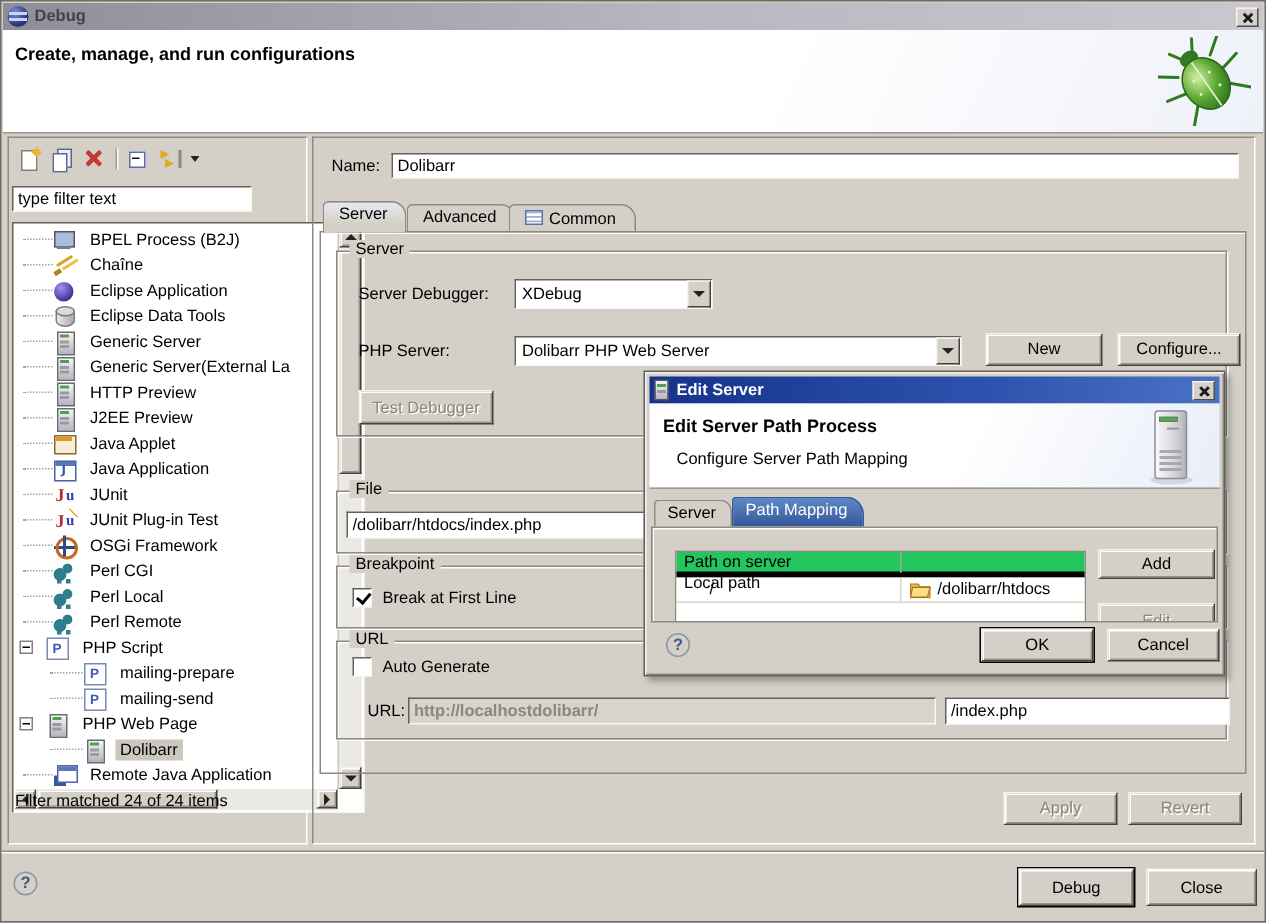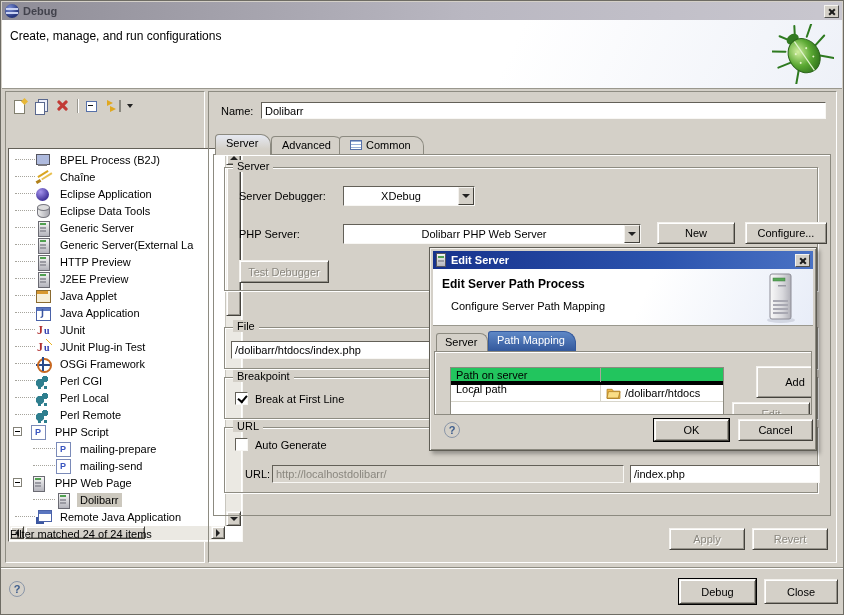--- a/index.html
+++ b/index.html
@@ -15,39 +15,39 @@
     background:radial-gradient(circle at 35% 30%,#7a8ed8,#27377e 65%);position:relative;overflow:hidden;flex:none;}
   .eclipse-logo::before{content:"";position:absolute;left:1px;top:4px;width:12px;height:2px;background:#c9d2f2;box-shadow:0 4px 0 #c9d2f2;}
   .xbtn{width:15px;height:13px;background:#d4d0c8;border:1px solid;border-color:#f5f4f0 #4d4d4d #4d4d4d #f5f4f0;position:relative;flex:none;}
   .xbtn::before,.xbtn::after{content:"";position:absolute;left:3px;top:5px;width:8px;height:2px;background:#1c1c1c;}
   .xbtn::before{transform:rotate(45deg);} .xbtn::after{transform:rotate(-45deg);}
   #titlebar .sp{flex:1;}
 
   
   #banner{position:absolute;left:1px;top:19px;right:1px;height:69px;
     background:linear-gradient(115deg,#ffffff 60%,#eef1f8);border-bottom:1px solid #9a988e;}
-  #banner .bheading{position:absolute;left:8px;top:9px;font-size:12px;font-weight:normal;}
+  #banner .bheading{position:absolute;left:8px;top:9px;font-size:12px;font-weight:bold;}
   #bug{position:absolute;right:8px;top:4px;}
 
   
   .btn{position:absolute;background:#d4d0c8;border:1px solid;border-color:#f4f2ee #44423c #44423c #f4f2ee;
     box-shadow:inset 1px 1px 0 #ffffff,inset -1px -1px 0 #97948c;
     display:flex;align-items:center;justify-content:center;font-size:11px;cursor:default;}
   .btn.default{box-shadow:0 0 0 1px #000,inset 1px 1px 0 #ffffff,inset -1px -1px 0 #97948c;}
   .btn.disabled{color:#8a877f;text-shadow:1px 1px 0 #fff;}
   .tfield{position:absolute;background:#fff;border:1px solid;border-color:#636058 #f8f7f4 #f8f7f4 #636058;
     font-family:"Liberation Sans","DejaVu Sans",sans-serif;font-size:11px;padding:1px 3px;color:#000;}
-  .tfield.disabled{background:#d8d4cc;color:#8a877f;}
+  .tfield.disabled{background:#d8d4cc;color:#8a877f;font-weight:bold;}
   .grp{position:absolute;border:1px solid #8e8c82;box-shadow:inset 1px 1px 0 #fff,1px 1px 0 #fff;}
   .grp .legend{position:absolute;top:-8px;left:8px;background:#d4d0c8;padding:0 4px;}
   .cbox{position:absolute;width:13px;height:13px;background:#fff;border:1px solid;border-color:#636058 #f8f7f4 #f8f7f4 #636058;}
   .cbox.checked::after{content:"";position:absolute;left:2px;top:2px;width:7px;height:4px;
     border-left:2px solid #000;border-bottom:2px solid #000;transform:rotate(-50deg);}
   .combo{position:absolute;background:#fff;border:1px solid;border-color:#636058 #f8f7f4 #f8f7f4 #636058;display:flex;align-items:center;}
-  .combo .cval{flex:1;padding:0 4px;overflow:hidden;white-space:nowrap;text-align:center;}
+  .combo .cval{flex:1;padding:0 4px;overflow:hidden;white-space:nowrap;}
   .combo .cbtn{width:16px;align-self:stretch;background:#d4d0c8;border:1px solid;border-color:#f4f2ee #44423c #44423c #f4f2ee;
     display:flex;align-items:center;justify-content:center;}
   .caret{width:0;height:0;border-left:4px solid transparent;border-right:4px solid transparent;border-top:4px solid #222;}
   .helpc{position:absolute;width:16px;height:16px;border-radius:50%;border:1px solid #8a96a8;color:#3c5c8c;
     display:flex;align-items:center;justify-content:center;font-weight:bold;font-size:11px;background:transparent;}
 
   
   #leftpanel{position:absolute;left:4px;top:90px;width:200px;height:472px;
     border:1px solid;border-color:#8e8c82 #fff #fff #8e8c82;}
   #toolbar{position:absolute;left:2px;top:2px;right:2px;height:24px;display:flex;align-items:center;gap:4px;padding-left:4px;}
@@ -170,21 +170,21 @@
   #dlgclip{position:absolute;left:4px;top:103px;right:4px;height:64px;border:1px solid #8c8a80;box-shadow:inset 1px 1px 0 #fff;background:#d4d0c8;overflow:hidden;z-index:2;}
   #dlgtable{position:absolute;left:15px;top:15px;width:274px;border:1px solid #8c8a80;background:#fff;}
   #dlgtable .thead{display:flex;height:17px;background:#22c55e;border-bottom:4px solid #000000;flex-direction:column;}
   #dlgtable .th{padding:1px 5px;border-right:1px solid #a8a69c;}
   #dlgtable .th.c1{width:150px;} #dlgtable .th.c2{flex:1;border-right:none;}
   #dlgtable .trowd{display:flex;height:17px;background:#fff;border-bottom:1px solid #d8d6cc;}
   #dlgtable .td{padding:1px 5px;display:flex;align-items:center;gap:4px;}
   #dlgtable .td.c1{width:150px;border-right:1px solid #d8d6cc;padding-left:22px;}
   #dlgtable .td.c2{flex:1;}
   #dlgtable .trowd.empty{height:16px;}
-  #addbtn{left:297px;top:14px;width:78px;height:32px;margin-left:24px;}
+  #addbtn{left:297px;top:14px;width:78px;height:20px;}
   #editbtn{left:297px;top:50px;width:78px;height:24px;}
   #dlgbottom{position:absolute;left:3px;right:3px;top:167px;bottom:3px;}
   #dlghelp{left:11px;top:7px;}
   #okbtn{left:221px;top:4px;width:75px;height:22px;}
   #cancelbtn{left:305px;top:4px;width:75px;height:22px;}
 </style>
 </head>
 <body>
 
 <div id="win">
@@ -231,20 +231,21 @@
   <div id="leftpanel">
     <div id="toolbar">
       <span class="tbi new-config-icon"></span>
       <span class="tbi duplicate-config-icon"></span>
       <span class="tbi delete-config-icon"></span>
       <span class="tbsep"></span>
       <span class="tbi collapse-all-icon"></span>
       <span class="tbi filter-arrows-icon"></span>
       <span class="toolbar-caret"></span>
     </div>
+    <input id="filterinput" class="tfield" value="type filter text" style="">
     <div id="treebox">
       <div id="treerows">
           <div class="trow">
             <span class="stub"></span>
             <span class="ti bpel-process-icon"></span>
             <span class="tlabel">BPEL Process (B2J)</span>
           </div>
           <div class="trow">
             <span class="stub"></span>
             <span class="ti quill-pens-icon"></span>

